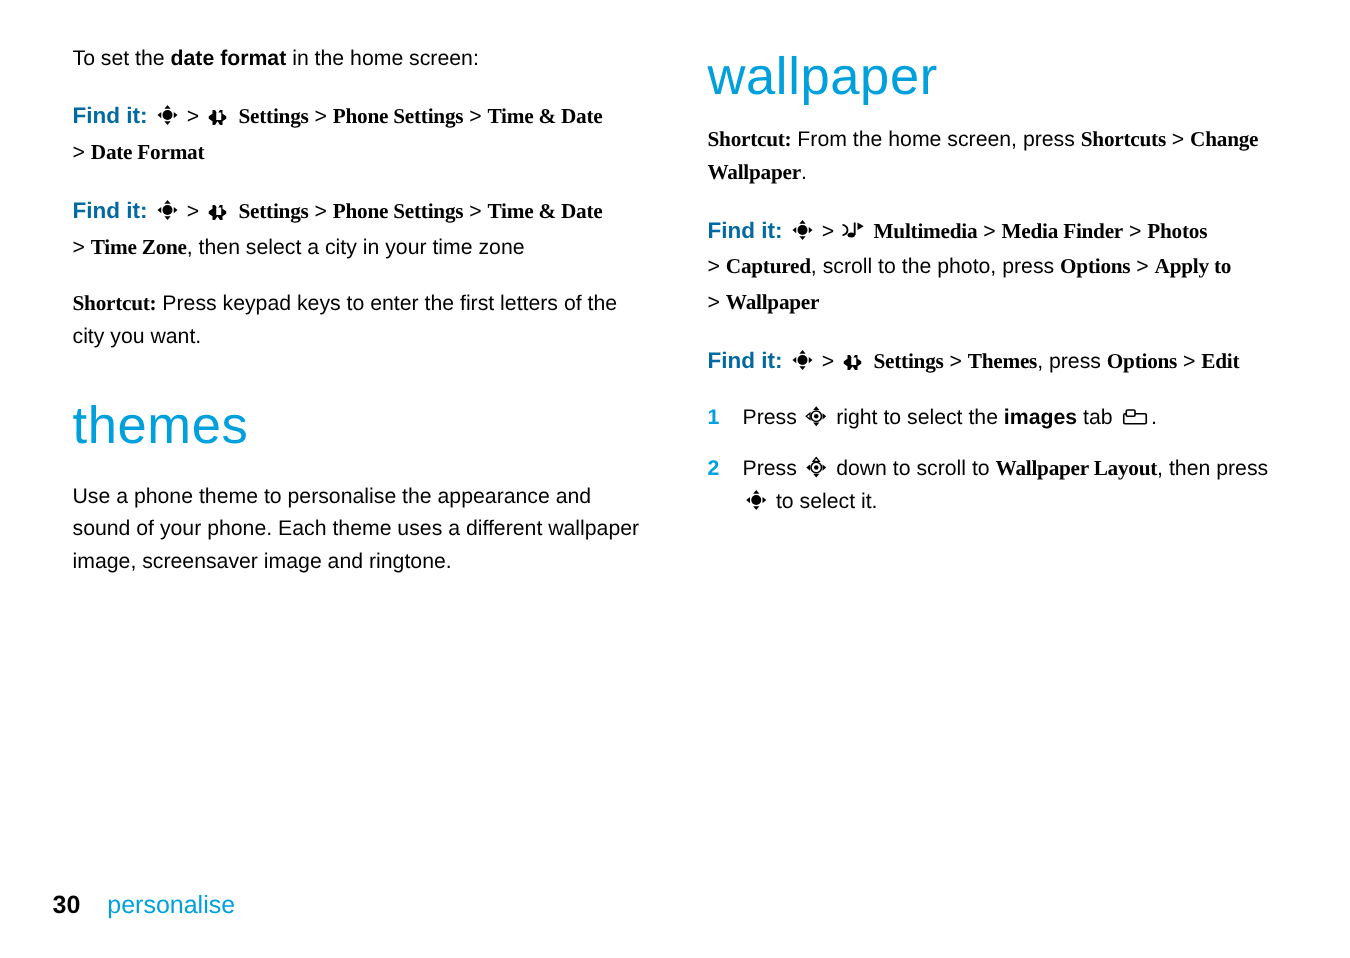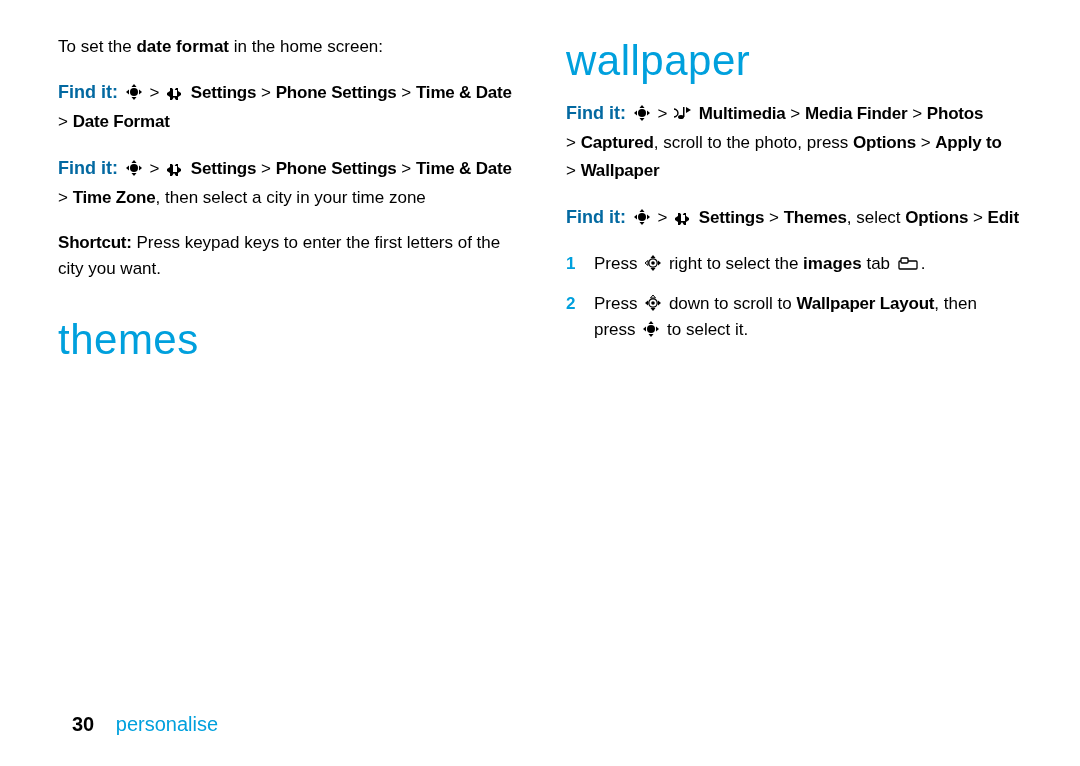--- a/index.html
+++ b/index.html
@@ -44,21 +44,21 @@
   }
   .col-right .section-title {
     margin-top: -6px;
   }
   .findit {
     color: #0369a1;
     font-weight: bold;
     font-size: 18px;
   }
   .bold-arial {
-    font-family: Liberation Sans, sans-serif;
+    font-family: Liberation Serif, serif;
     font-weight: bold;
     font-stretch: condensed;
     letter-spacing: -0.2px;
   }
   .bold {
     font-weight: bold;
   }
   .path-line {
     line-height: 1.65;
     margin-bottom: 18px;
@@ -83,21 +83,21 @@
     font-weight: bold;
     font-size: 17px;
     width: 28px;
     flex: 0 0 28px;
   }
   .step-text {
     flex: 1;
   }
   .footer {
     position: absolute;
-    left: 72px;
+    left: 42px;
     bottom: 30px;
     font-size: 20px;
   }
   .footer .pagenum {
     font-weight: bold;
     color: #000;
     margin-right: 16px;
   }
   .footer .chapter {
     color: #00a0dd;
@@ -194,28 +194,34 @@
         <span class="bold-arial">Time &amp; Date</span><br>
         &gt; <span class="bold-arial">Time Zone</span><span>, then select a city in your time zone</span>
       </p>
 
       <p>
         <span class="bold-arial">Shortcut:</span><span> Press keypad keys to enter the first letters of the city you want.</span>
       </p>
 
       <div class="section-title">themes</div>
 
+      <p>
+        <span>Use a phone </span><span>theme</span><span> to personalise the appearance and sound of your phone. Each theme uses a different wallpaper image, screensaver image and ringtone.</span>
+      </p>
 
     </div>
 
     <div class="col col-right">
       <div class="section-title top">wallpaper</div>
 
 
 
+      <p>
+        <span class="bold-arial">Shortcut:</span><span> From the home screen, press </span><span class="bold-arial">Shortcuts</span> &gt; <span class="bold-arial">Change Wallpaper</span><span>.</span>
+      </p>
 
 
       <p class="path-line">
         <span class="findit">Find it:</span>
         <span class="nav-icon"><svg width="18" height="18">
               <use href="#nav-center"></use>
             </svg></span>
         &gt;
         <span class="mm-icon"><svg width="18" height="18">
               <use href="#multimedia"></use>
@@ -231,21 +237,21 @@
       <p class="path-line">
         <span class="findit">Find it:</span>
         <span class="nav-icon"><svg width="18" height="18">
               <use href="#nav-center"></use>
             </svg></span>
         &gt;
         <span class="settings-icon"><svg width="18" height="18">
               <use href="#settings-gear"></use>
             </svg></span>
         <span class="bold-arial">Settings</span> &gt;
-        <span class="bold-arial">Themes</span><span>, select </span><span class="bold-arial">Options</span> &gt; <span class="bold-arial">Edit</span>
+        <span class="bold-arial">Themes</span><span>, press </span><span class="bold-arial">Options</span> &gt; <span class="bold-arial">Edit</span>
       </p>
 
       <div class="steps">
         <div class="step">
           <div class="step-num">1</div>
           <div class="step-text">
             <span>Press </span><span class="right-icon"><svg width="18" height="18">
                   <use href="#nav-right"></use>
                 </svg></span><span> right to select the </span><span class="bold">images</span><span> tab </span><span class="tab-icon"><svg width="22" height="18">
                   <use href="#tab"></use>

